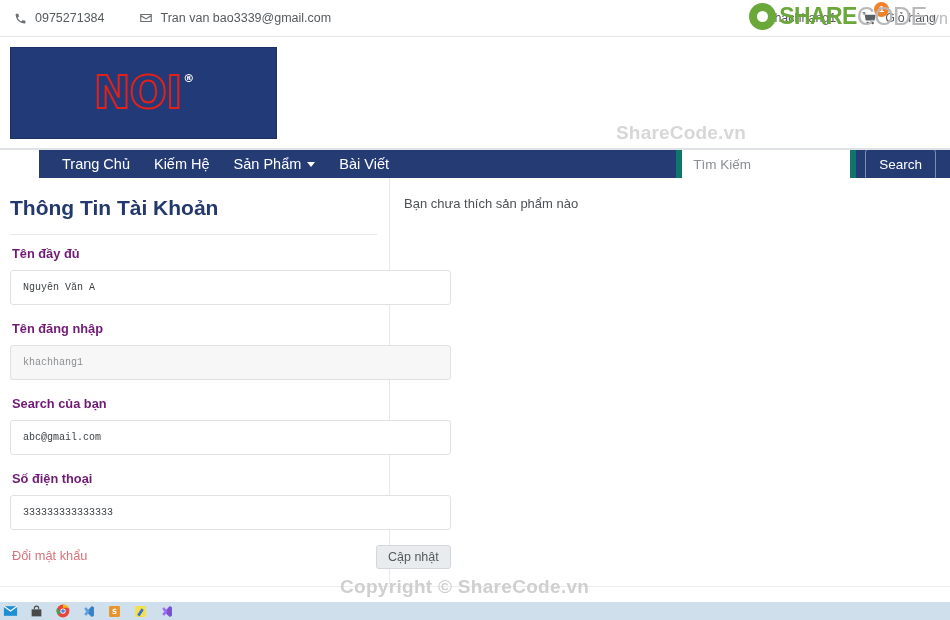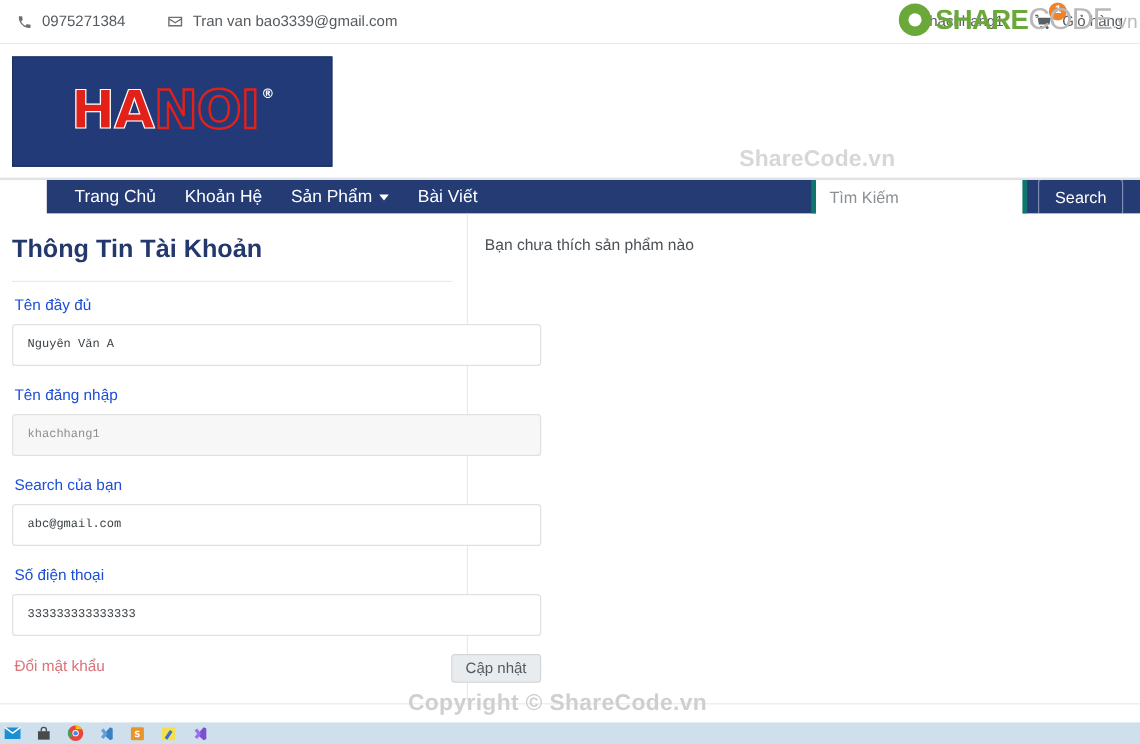--- a/index.html
+++ b/index.html
@@ -145,21 +145,21 @@
     border-top: 5px solid #ffffff;
   }
   .search-area {
     margin-left: auto;
     display: flex;
     align-items: center;
     gap: 9px;
   }
   .search-input {
     width: 180px; height: 30px;
-    border: 4px solid #0f766e;
+    border: 6px solid #0f766e;
     border-radius: 3px;
     padding: 16px 11px;
     font-size: 13.5px;
     color: #333;
     font-family: "Liberation Sans", sans-serif;
     background: #fff;
     outline: none;
   }
   .search-input::placeholder { color: #8a8f94; }
   .search-btn {
@@ -195,22 +195,23 @@
     font-weight: bold;
     color: #23386c;
     padding-bottom: 14px;
     border-bottom: 1px solid #e8e8e8;
     margin-bottom: 11px;
   }
   .col-right .panel-title { margin-left: 0; }
 
   .field-label {
     font-size: 12.8px;
-    color: #1d4ed8;
+    color: #701a75;
     margin: 0 0 9px 2px;
+    font-weight: bold;
   }
   .field-input {
     width: 441px;
     height: 35px;
     border: 1px solid #e1e1e1;
     border-radius: 3px;
     padding: 0 12px;
     font-size: 10px;
     color: #3a3f43;
     font-family: Liberation Mono, monospace;
@@ -366,35 +367,34 @@
       </span>
       <span class="cart-badge">1</span>
       <span>Giỏ hàng</span>
     </div>
   </div>
 </div>
 
 <div class="masthead">
   <div class="logo-box">
     <div class="logo-top">
-      <span class="ha">HA</span>
         <span class="logo-noi">NOI</span>
         <span class="logo-reg">®</span>
     </div>
   </div>
 </div>
 <div class="masthead-watermark">ShareCode.vn</div>
 
 <div class="navbar">
   <div class="nav-links">
     <a class="nav-link">
         <span>Trang Chủ</span>
       </a>
     <a class="nav-link">
-        <span>Khoản Hệ</span>
+        <span>Kiếm Hệ</span>
       </a>
     <a class="nav-link">
         <span>Sản Phẩm</span>
         <i class="caret"></i>
       </a>
     <a class="nav-link">
         <span>Bài Viết</span>
       </a>
   </div>
   <div class="search-area">

